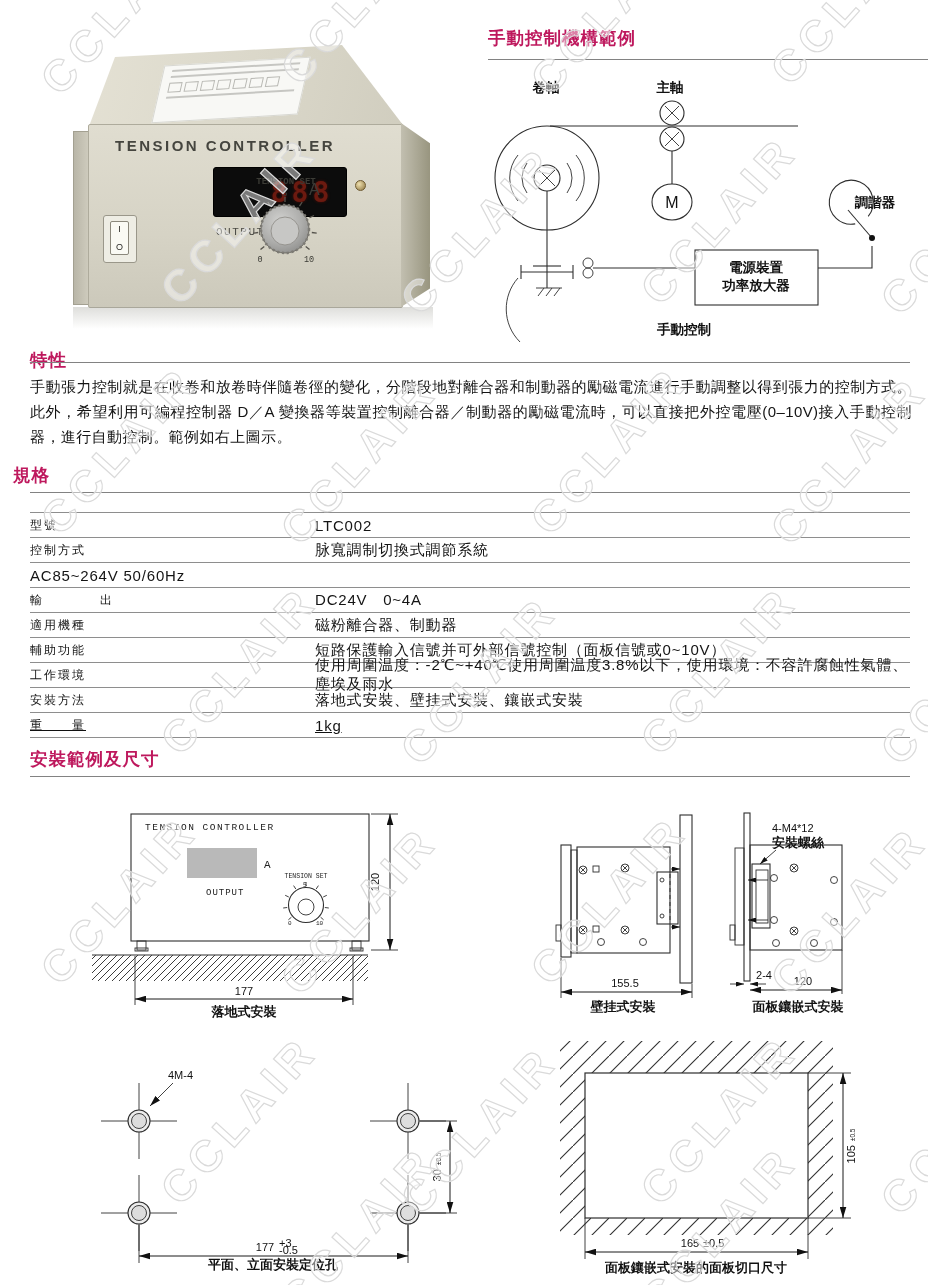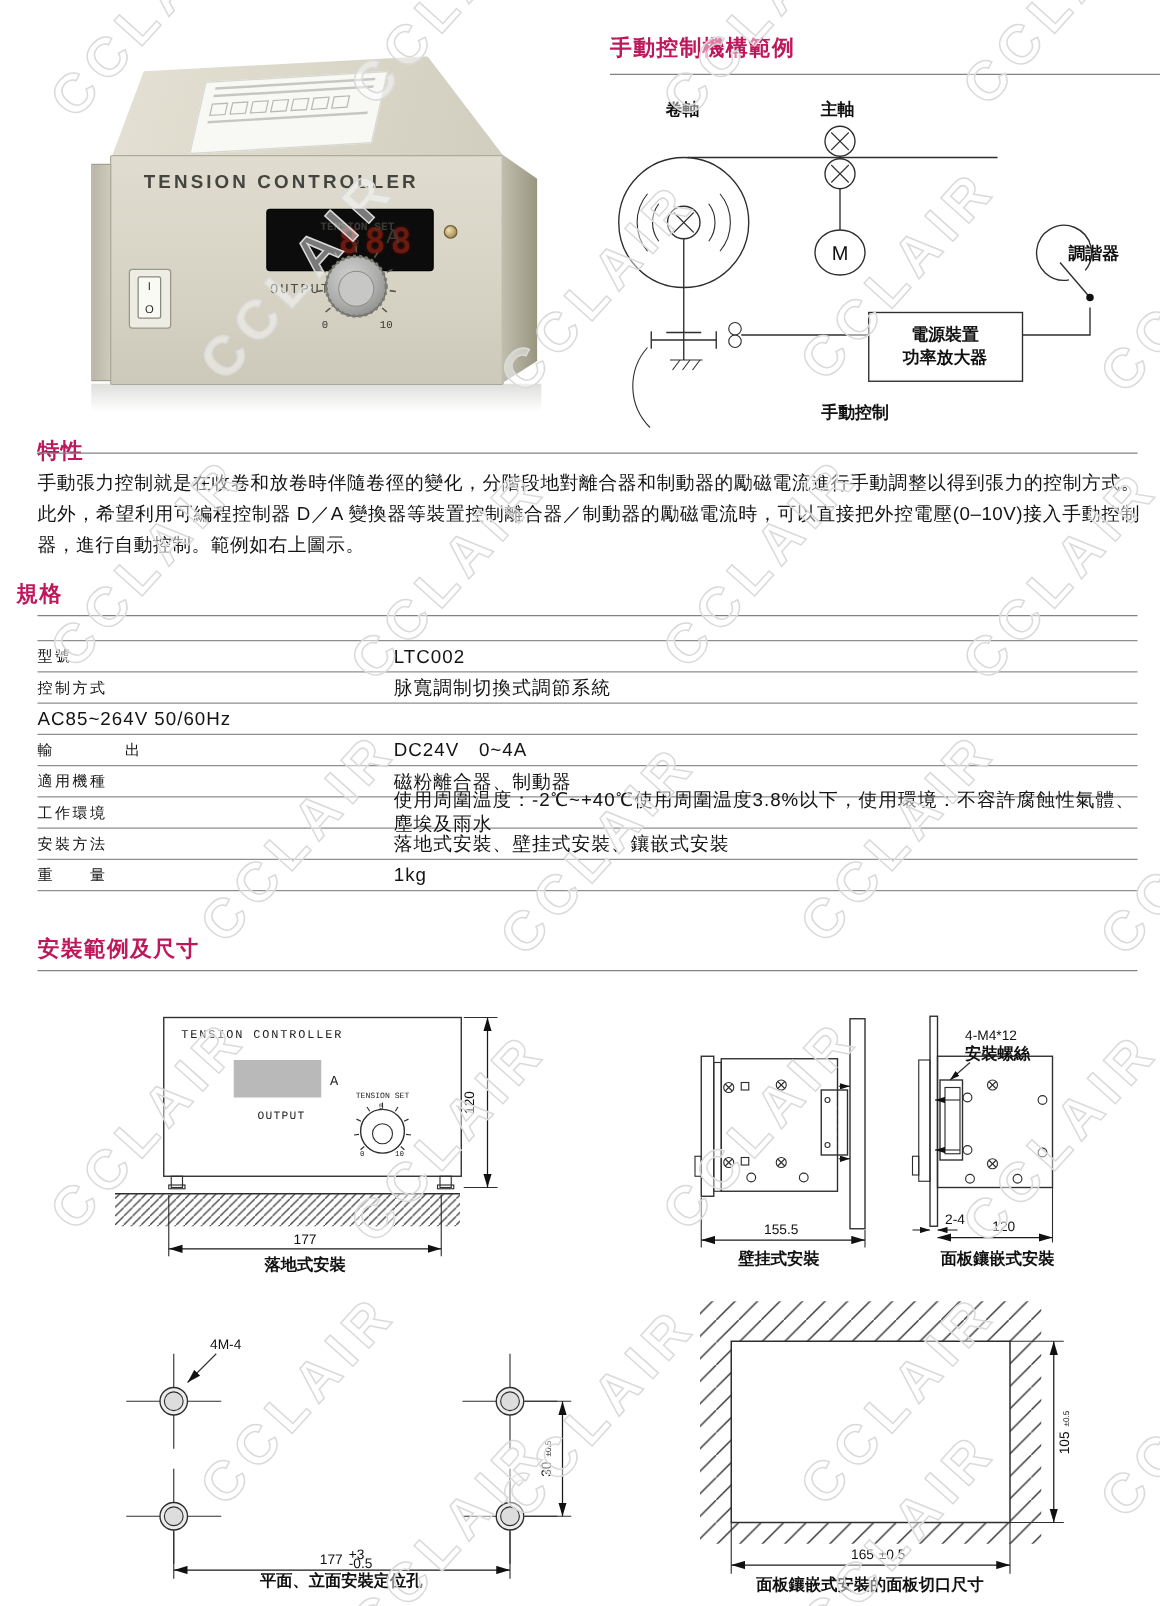--- a/index.html
+++ b/index.html
@@ -55,21 +55,21 @@
   .ph-screw { position:absolute; left:300px; top:155px; width:9px; height:9px; border-radius:50%;
               background:radial-gradient(circle at 35% 35%,#efe0ae,#8c7440); border:1px solid #6e5a30; }
   .ph-reflect { position:absolute; left:18px; top:282px; width:360px; height:22px;
                 background:linear-gradient(180deg,rgba(160,160,152,0.35),rgba(255,255,255,0)); }
 
   
   .para { position:absolute; left:30px; top:374px; width:882px; font-size:15px; line-height:25px;
           letter-spacing:0.4px; text-align:justify; color:#141414; }
   .spec-table { position:absolute; left:30px; top:512px; width:880px; }
   .spec-row { display:flex; height:24px; align-items:center; border-top:1px solid #8e8e8e; }
-  .spec-row:last-child { border-bottom:1px solid #8e8e8e; }
+  .spec-row:last-child { border-bottom:1px solid #8e8e8e;text-decoration:underline; }
   .spec-label { width:285px; font-size:12px; letter-spacing:2px; color:#141414; }
   .spec-value { flex:1; font-size:15px; letter-spacing:0.8px; color:#141414; }
 
   
   .drw { position:absolute; }
   .d-line { stroke:#2e2e2e; stroke-width:1.1; fill:none; }
   .d-thin { stroke:#2e2e2e; stroke-width:0.9; fill:none; }
   .d-dim  { stroke:#1a1a1a; stroke-width:1; fill:none; }
   .d-txt  { font-family:"Liberation Sans",sans-serif; font-size:11px; fill:#111; }
   .d-mono { font-family:"Liberation Mono",monospace; fill:#222; }
@@ -278,20 +278,24 @@
       </div>
     <div class="spec-row">
         <div class="spec-label">輸　　　　出</div>
         <div class="spec-value">DC24V　0~4A</div>
       </div>
     <div class="spec-row">
         <div class="spec-label">適用機種</div>
         <div class="spec-value">磁粉離合器、制動器</div>
       </div>
     <div class="spec-row">
+        <div class="spec-label">輔助功能</div>
+        <div class="spec-value">短路保護輸入信號并可外部信號控制（面板信號或0~10V）</div>
+      </div>
+    <div class="spec-row">
         <div class="spec-label">工作環境</div>
         <div class="spec-value">使用周圍温度：-2℃~+40℃使用周圍温度3.8%以下，使用環境：不容許腐蝕性氣體、塵埃及雨水</div>
       </div>
     <div class="spec-row">
         <div class="spec-label">安裝方法</div>
         <div class="spec-value">落地式安裝、壁挂式安裝、鑲嵌式安裝</div>
       </div>
     <div class="spec-row">
         <div class="spec-label">重　　量</div>
         <div class="spec-value">1kg</div>

